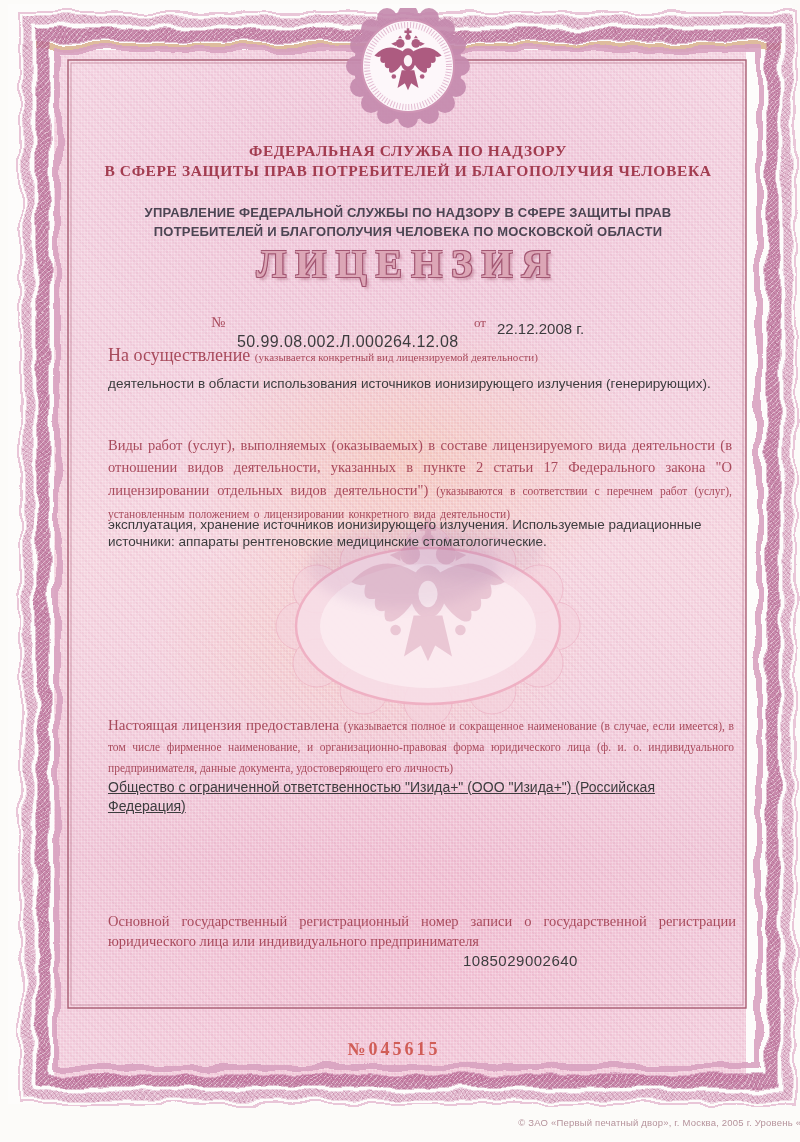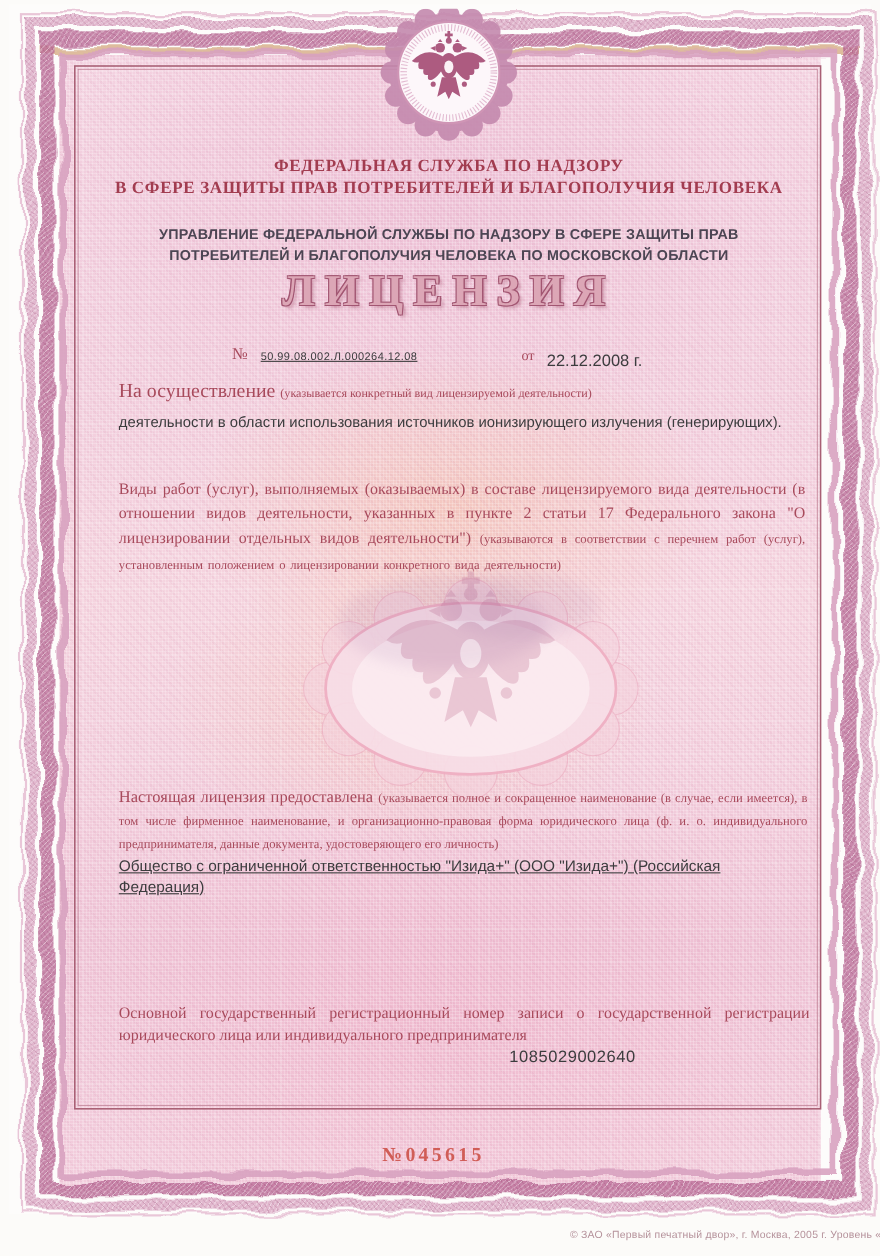--- a/index.html
+++ b/index.html
@@ -30,21 +30,21 @@
   .hdr{left:0; width:800px; text-align:center; font-family:"Liberation Serif", serif;
        font-weight:bold; font-size:15.5px; letter-spacing:.6px; color:#a23c50;}
   .hdr1{top:138px;} .hdr2{top:158px;}
   .dept{left:105px; top:199px; width:590px; text-align:center; font-weight:bold;
         font-size:13px; line-height:19px; color:#4c4553; letter-spacing:.2px;}
   .title{left:0; top:236px; width:800px; text-align:center;
          font-family:"Liberation Serif", serif; font-weight:bold; font-size:40px;
          letter-spacing:9px; color:#dca6b6;
          text-shadow:1px 1px 0 #a25672,-1px -1px 0 #a25672,1px -1px 0 #a25672,-1px 1px 0 #a25672,3px 3px 3px rgba(150,60,90,.35);}
   .no-label{left:203px; top:310px; font-size:15px;}
-  .lic-num{left:229px; top:315px; font-size:10px; letter-spacing:.4px;text-decoration:underline;}
+  .lic-num{left:229px; top:329px; font-size:16px; letter-spacing:.4px;}
   .ot-label{left:466px; top:311px; font-size:13px;}
   .lic-date{left:489px; top:316px; font-size:15px;}
 
   .lbl-big{font-size:18px;}
   .lbl-note{font-size:11px;}
   .activity-label{left:100px; top:343px; width:630px; line-height:16px;}
   .activity-value{left:100px; top:371px; width:636px; font-size:13.5px; line-height:17px;}
   .works-label{left:100px; top:430px; width:624px; font-size:14.5px; line-height:22.4px;
                text-align:justify; word-spacing:1.5px;}
   .works-label .lbl-note{font-size:11.5px;}
@@ -180,20 +180,21 @@
       <div class="red-serif activity-label">
         <span class="lbl-big">На осуществление </span>
         <span class="lbl-note">(указывается конкретный вид лицензируемой деятельности)</span>
       </div>
       <div class="black-sans activity-value">деятельности в области использования источников ионизирующего излучения (генерирующих).</div>
 
       <div class="red-serif works-label">
         <span>Виды работ (услуг), выполняемых (оказываемых) в составе лицензируемого вида деятельности (в отношении видов деятельности, указанных в пункте 2 статьи 17 Федерального закона "О лицензировании отдельных видов деятельности") </span>
         <span class="lbl-note">(указываются в соответствии с перечнем работ (услуг), установленным положением о лицензировании конкретного вида деятельности)</span>
       </div>
+      <div class="black-sans works-value">эксплуатация, хранение источников ионизирующего излучения. Используемые радиационные источники: аппараты рентгеновские медицинские стоматологические.</div>
 
       <div class="red-serif grantee-label">
         <span>Настоящая лицензия предоставлена </span>
         <span class="lbl-note">(указывается полное и сокращенное наименование (в случае, если имеется), в том числе фирменное наименование, и организационно-правовая форма юридического лица (ф. и. о. индивидуального предпринимателя, данные документа, удостоверяющего его личность)</span>
       </div>
       <div class="black-sans grantee-value">Общество с ограниченной ответственностью "Изида+" (ООО "Изида+") (Российская Федерация)</div>
 
       <div class="red-serif ogrn-label">Основной государственный регистрационный номер записи о государственной регистрации юридического лица или индивидуального предпринимателя</div>
       <div class="black-sans ogrn-value">1085029002640</div>
 

